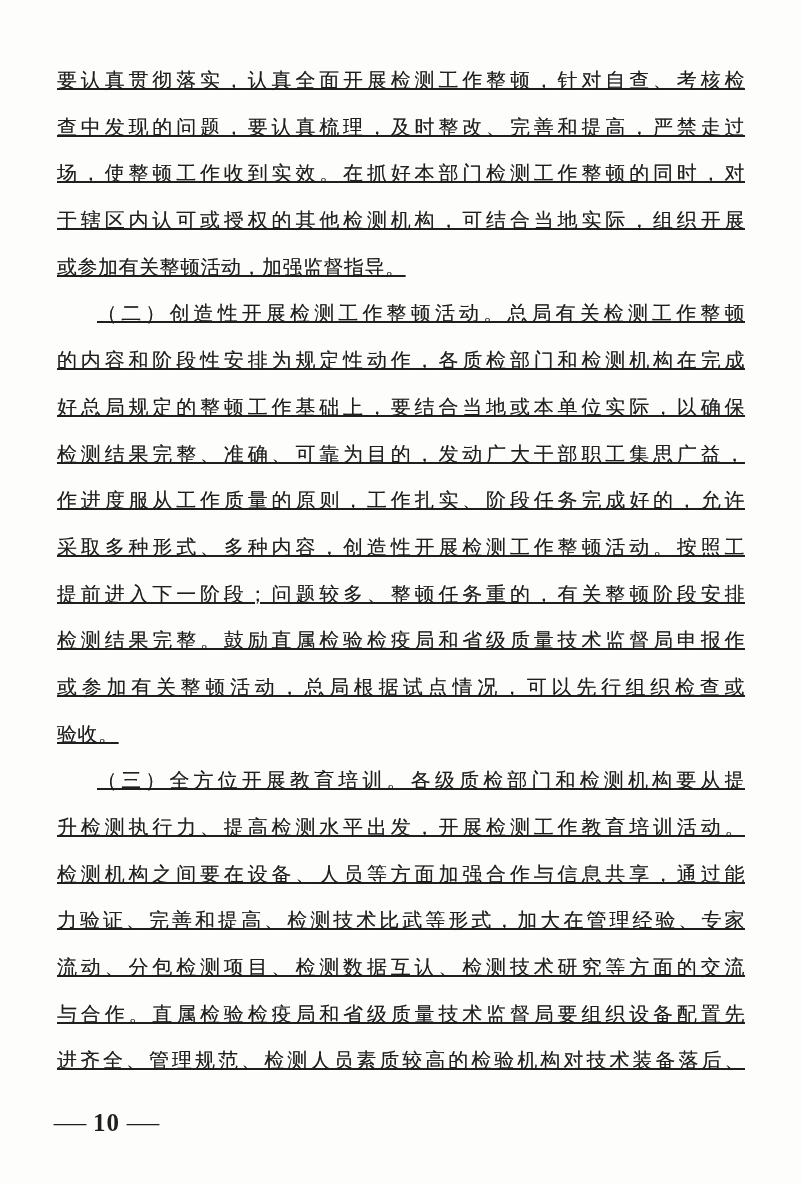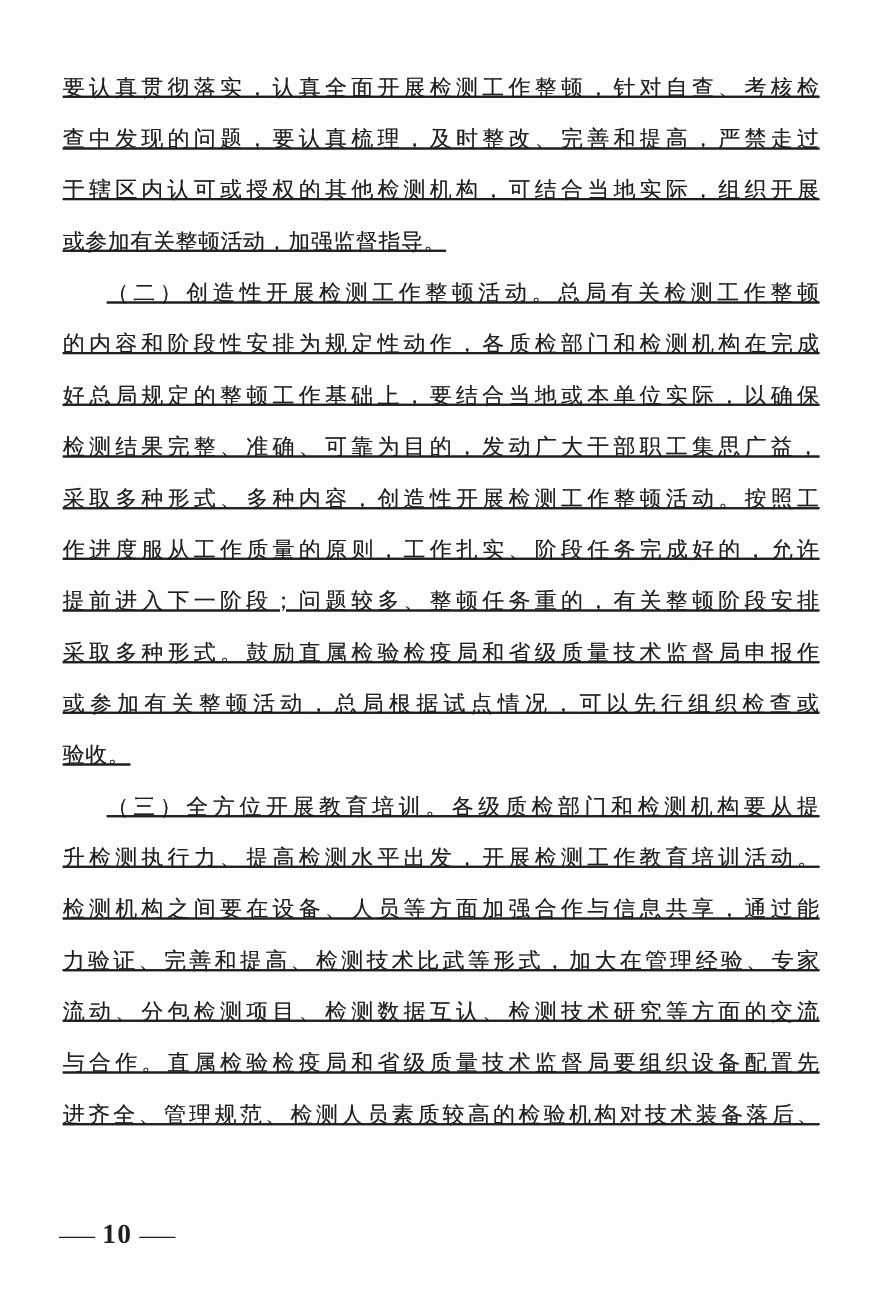--- a/index.html
+++ b/index.html
@@ -72,30 +72,31 @@
     font-weight: bold;
   }
 </style>
 </head>
 <body>
 
 <div class="page">
   <div class="doc-body">
       <div class="text-line fill">要认真贯彻落实，认真全面开展检测工作整顿，针对自查、考核检</div>
       <div class="text-line fill">查中发现的问题，要认真梳理，及时整改、完善和提高，严禁走过</div>
+      <div class="text-line fill">场，使整顿工作收到实效。在抓好本部门检测工作整顿的同时，对</div>
       <div class="text-line fill">于辖区内认可或授权的其他检测机构，可结合当地实际，组织开展</div>
       <div class="text-line">或参加有关整顿活动，加强监督指导。</div>
       <div class="text-line fill indent">（二）创造性开展检测工作整顿活动。总局有关检测工作整顿</div>
       <div class="text-line fill">的内容和阶段性安排为规定性动作，各质检部门和检测机构在完成</div>
       <div class="text-line fill">好总局规定的整顿工作基础上，要结合当地或本单位实际，以确保</div>
       <div class="text-line fill">检测结果完整、准确、可靠为目的，发动广大干部职工集思广益，</div>
+      <div class="text-line fill">作进度服从工作质量的原则，工作扎实、阶段任务完成好的，允许</div>
       <div class="text-line fill">采取多种形式、多种内容，创造性开展检测工作整顿活动。按照工</div>
-      <div class="text-line fill">作进度服从工作质量的原则，工作扎实、阶段任务完成好的，允许</div>
       <div class="text-line fill">提前进入下一阶段；问题较多、整顿任务重的，有关整顿阶段安排</div>
-      <div class="text-line fill">采取多种形式。鼓励直属检验检疫局和省级质量技术监督局申报作</div>
+      <div class="text-line fill">检测结果完整。鼓励直属检验检疫局和省级质量技术监督局申报作</div>
       <div class="text-line fill">或参加有关整顿活动，总局根据试点情况，可以先行组织检查或</div>
       <div class="text-line">验收。</div>
       <div class="text-line fill indent">（三）全方位开展教育培训。各级质检部门和检测机构要从提</div>
       <div class="text-line fill">升检测执行力、提高检测水平出发，开展检测工作教育培训活动。</div>
       <div class="text-line fill">检测机构之间要在设备、人员等方面加强合作与信息共享，通过能</div>
       <div class="text-line fill">力验证、完善和提高、检测技术比武等形式，加大在管理经验、专家</div>
       <div class="text-line fill">流动、分包检测项目、检测数据互认、检测技术研究等方面的交流</div>
       <div class="text-line fill">与合作。直属检验检疫局和省级质量技术监督局要组织设备配置先</div>
       <div class="text-line fill">进齐全、管理规范、检测人员素质较高的检验机构对技术装备落后、</div>
     </div>

